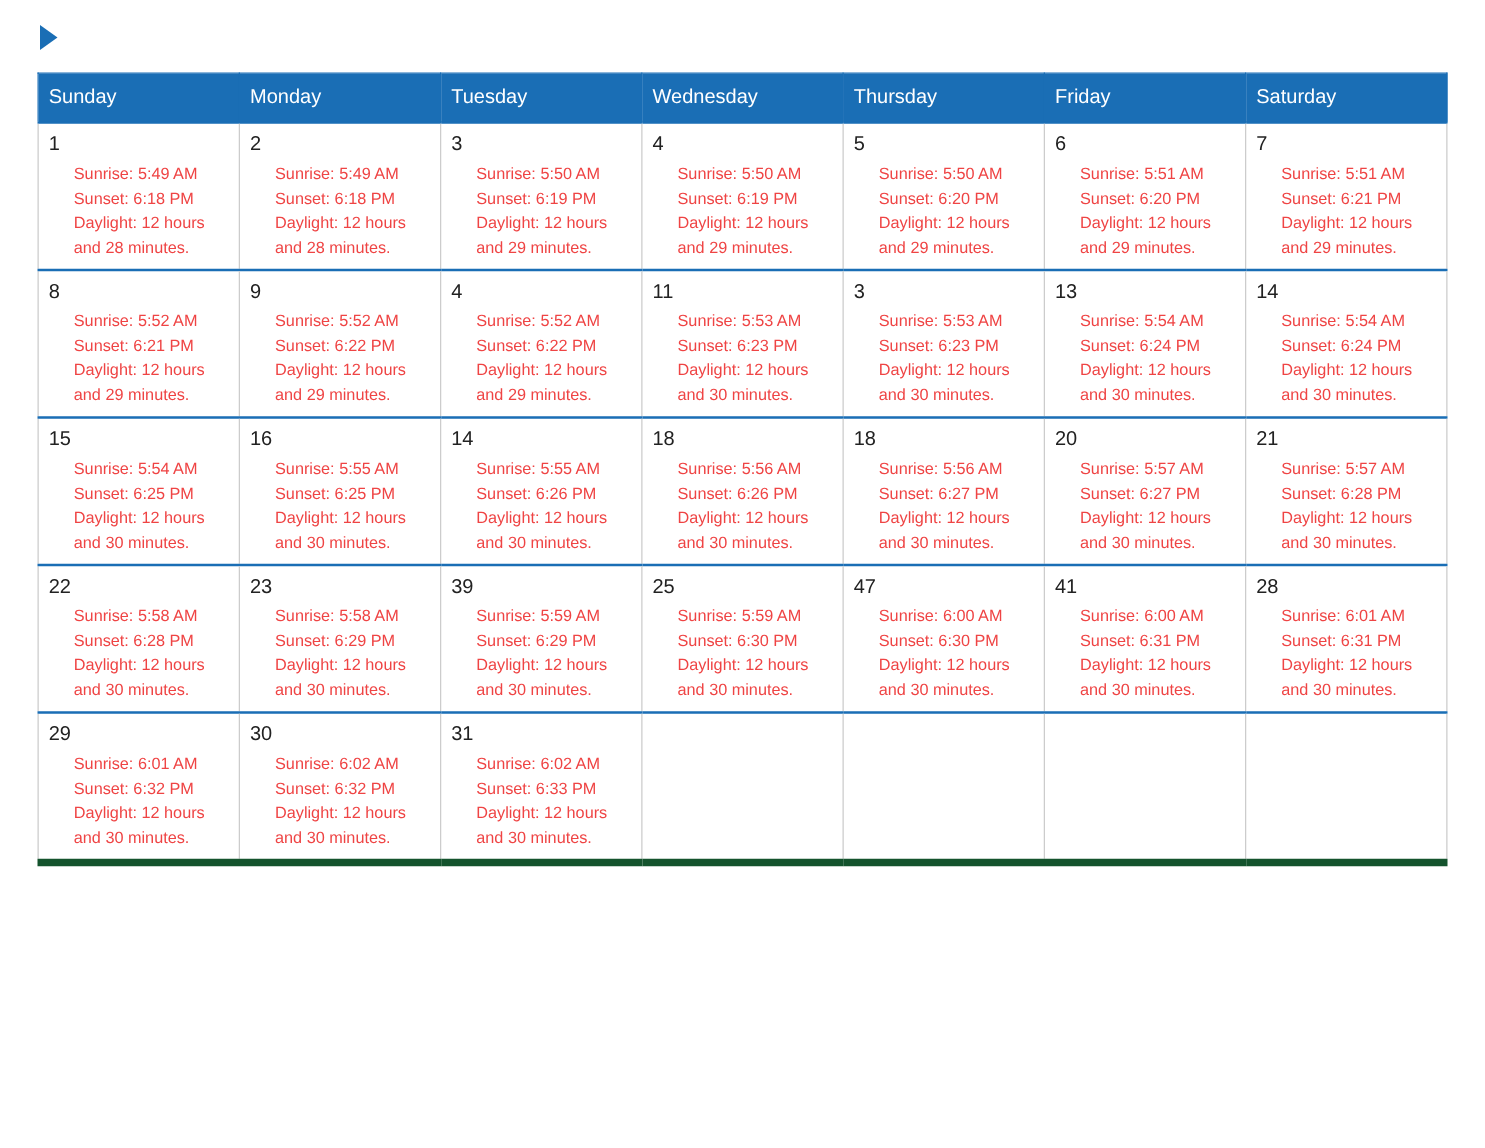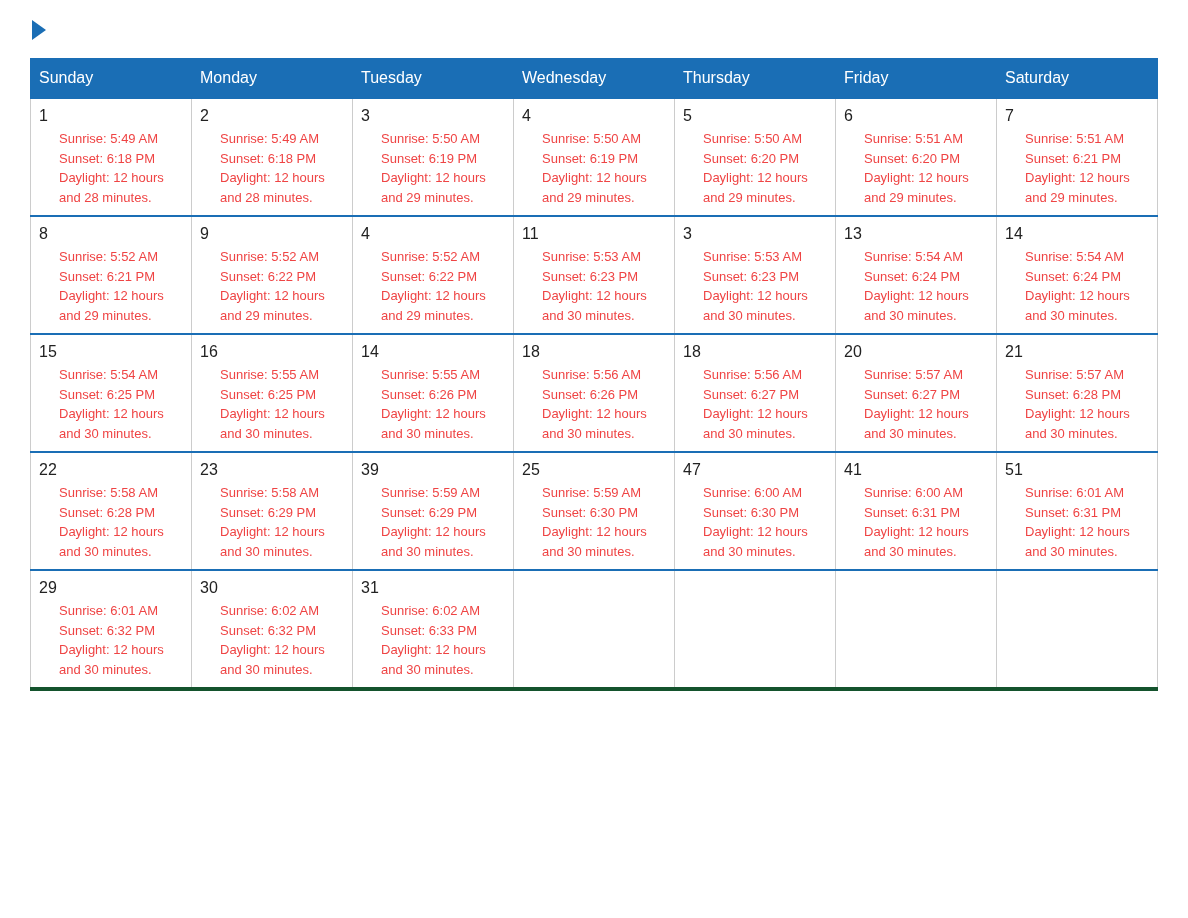--- a/index.html
+++ b/index.html
@@ -91,21 +91,21 @@
     .day-info {
       font-size: 13px;
       line-height: 1.5;
       color: #ef4444;
       margin-left: 20px;
     }
     tbody tr td:empty {
       border-top: 2px solid #1a6eb5;
     }
     .last-row td {
-      border-bottom: 4px solid #14532d;
+      border-bottom: 6px solid #14532d;
     }
   </style>
 </head>
 <body>
 
 <div class="header">
   <div class="logo">
     <div class="logo-text">
       <span class="logo-general"></span>
       <span class="logo-arrow"></span>
@@ -377,21 +377,21 @@
         <td>
           <span class="day-number">41</span>
           <div class="day-info">
             Sunrise: 6:00 AM<br>
             Sunset: 6:31 PM<br>
             Daylight: 12 hours<br>
             and 30 minutes.
           </div>
         </td>
         <td>
-          <span class="day-number">51</span>
+          <span class="day-number">28</span>
           <div class="day-info">
             Sunrise: 6:01 AM<br>
             Sunset: 6:31 PM<br>
             Daylight: 12 hours<br>
             and 30 minutes.
           </div>
         </td>
       </tr>
       <tr class="last-row">
         <td>

